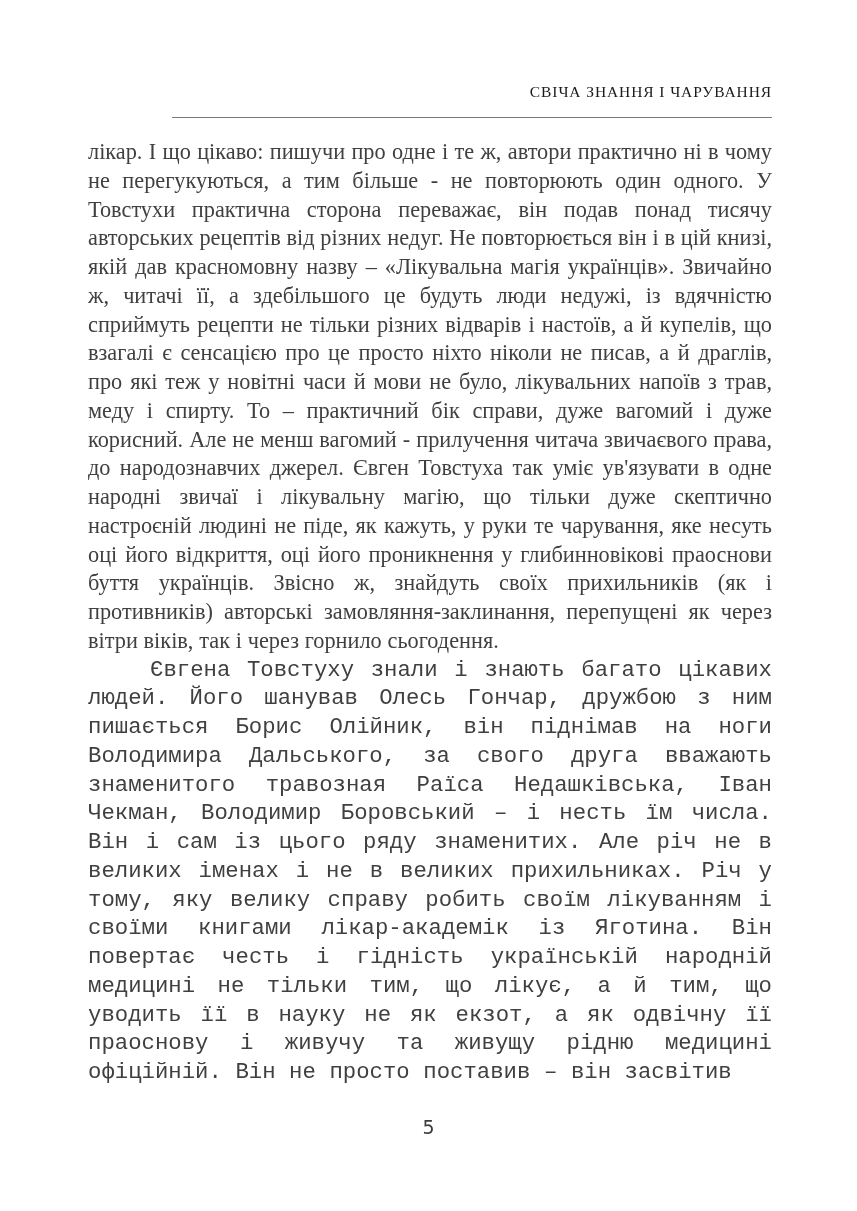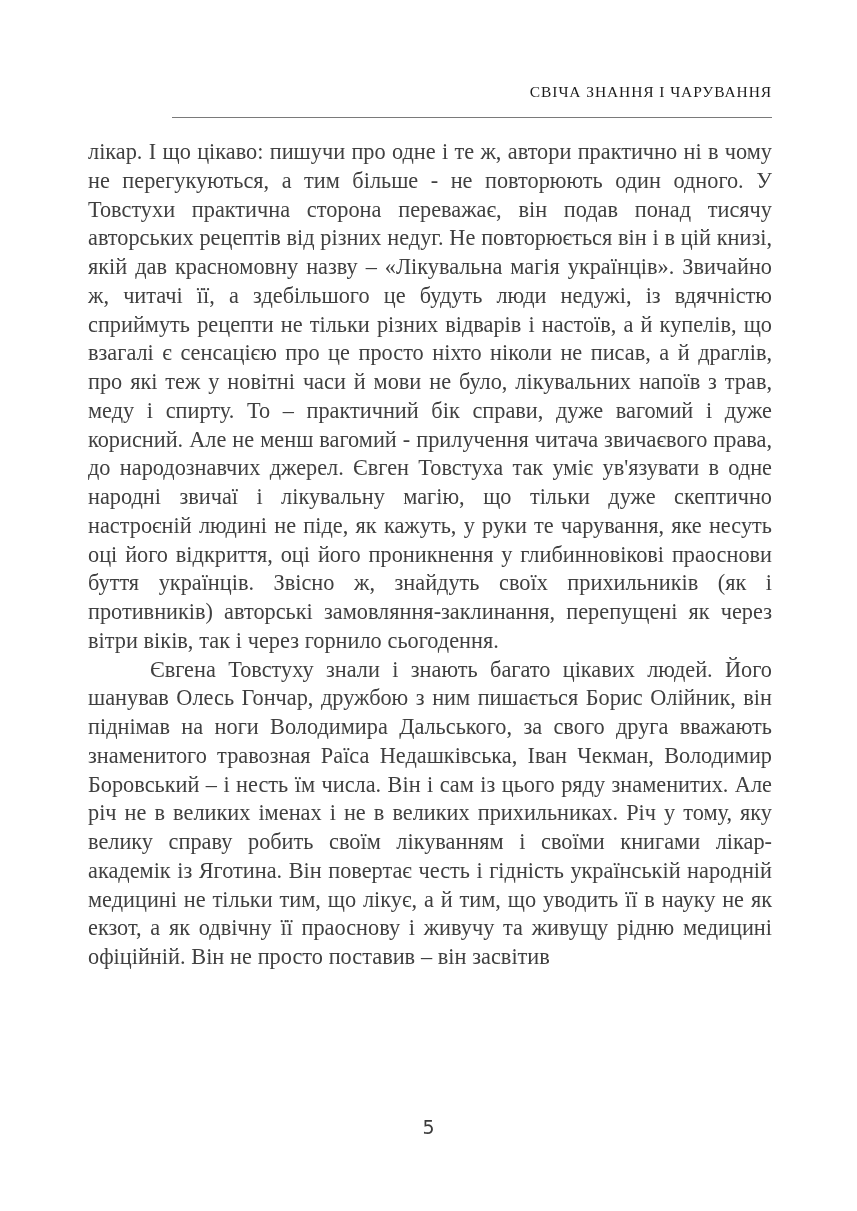--- a/index.html
+++ b/index.html
@@ -54,21 +54,21 @@
     margin: 0;
     font-size: 22.3px;
     line-height: 28.75px;
     text-align: justify;
     text-justify: inter-word;
     color: #404040;
     hyphens: none;
     word-spacing: 0.2px;
   }
   .para.no-indent { text-indent: 0; }
-  .para.indent { text-indent: 62px; }
+  .para.indent { text-indent: 62px; font-family: Liberation Mono, monospace; }
 
   
   .folio {
     position: absolute;
     left: 0;
     top: 1118px;
     width: 857px;
     text-align: center;
     font-family: "DejaVu Sans", "Liberation Sans", sans-serif;
     font-size: 19px;

